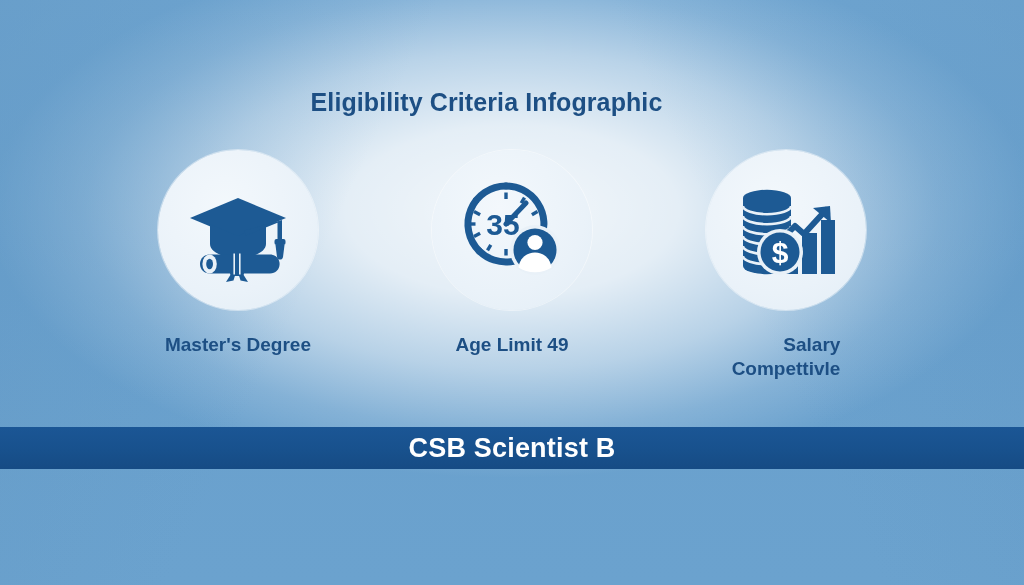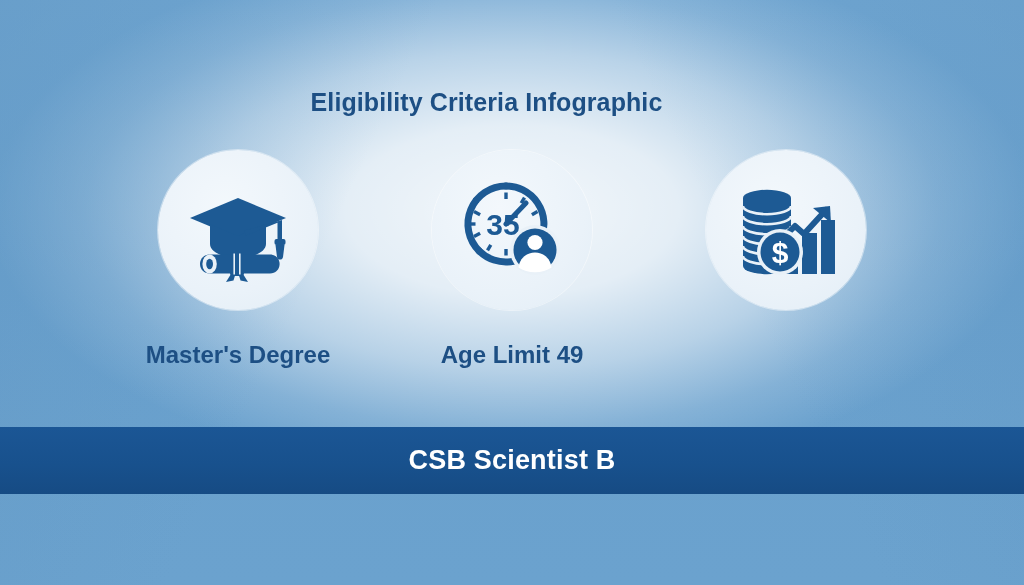--- a/index.html
+++ b/index.html
@@ -78,36 +78,36 @@
     border-radius: 50%;
     background: radial-gradient(circle at 42% 36%, #f3f8fc 0%, #eaf2f9 62%, #e2edf6 100%);
     display: flex;
     align-items: center;
     justify-content: center;
     box-shadow: 0 0 0 1px rgba(255,255,255,0.45);
   }
   .disc svg { display: block; }
 
   .card-label {
-    margin-top: 30px;
+    margin-top: 23px;
     text-align: right;
-    font-size: 24px;
+    font-size: 19px;
     font-weight: bold;
     line-height: 1.28;
     color: #1d4f84;
     white-space: pre-line;
   }
 
   
   #banner {
     position: absolute;
     left: 0;
     top: 427px;
     width: 1024px;
-    height: 67px;
+    height: 42px;
     background: linear-gradient(180deg, #1b5695 0%, #18518d 55%, #164b84 100%);
     display: flex;
     align-items: center;
     justify-content: center;
   }
   #banner-text {
     color: #ffffff;
     font-size: 27px;
     font-weight: bold;
     letter-spacing: 0.2px;
@@ -230,20 +230,22 @@
               <path d="M47 62 L61 48 L70 56 L92 32"></path>
             </g>
             <path d="M96 28 L97 45 L79 30 Z" fill="#1d5a94"></path>
 
             <circle cx="46" cy="74" r="23" fill="#e9f1f8"></circle>
             <circle cx="46" cy="74" r="19.5" fill="#1d5a94"></circle>
             <text x="46" y="85" text-anchor="middle" font-family="'Liberation Sans', sans-serif" font-size="30" font-weight="bold" fill="#ffffff">$</text>
           </svg>
         </span>
       </div>
+      <div class="card-label">Salary
+Compettivle</div>
     </div>
 
   </div>
 
   <div id="banner">
     <span id="banner-text">CSB Scientist B</span>
   </div>
 
 </div>
 

